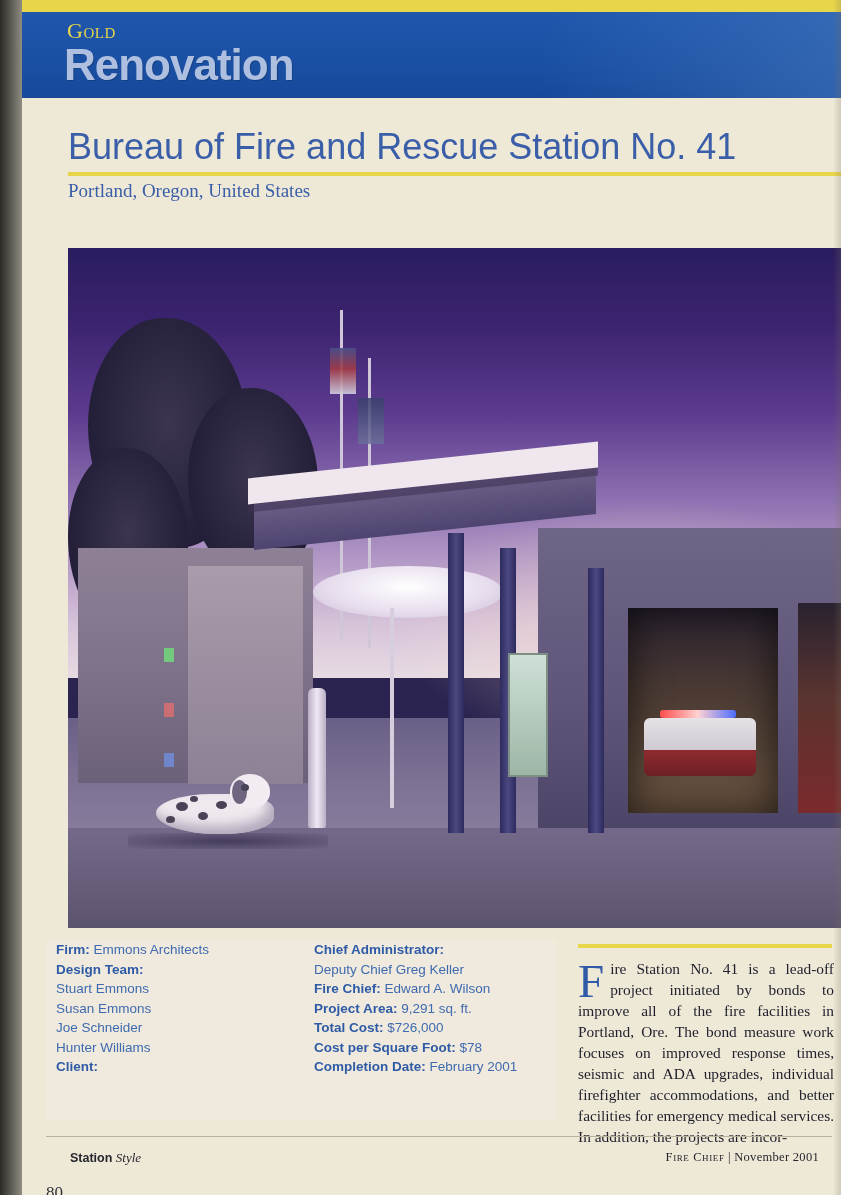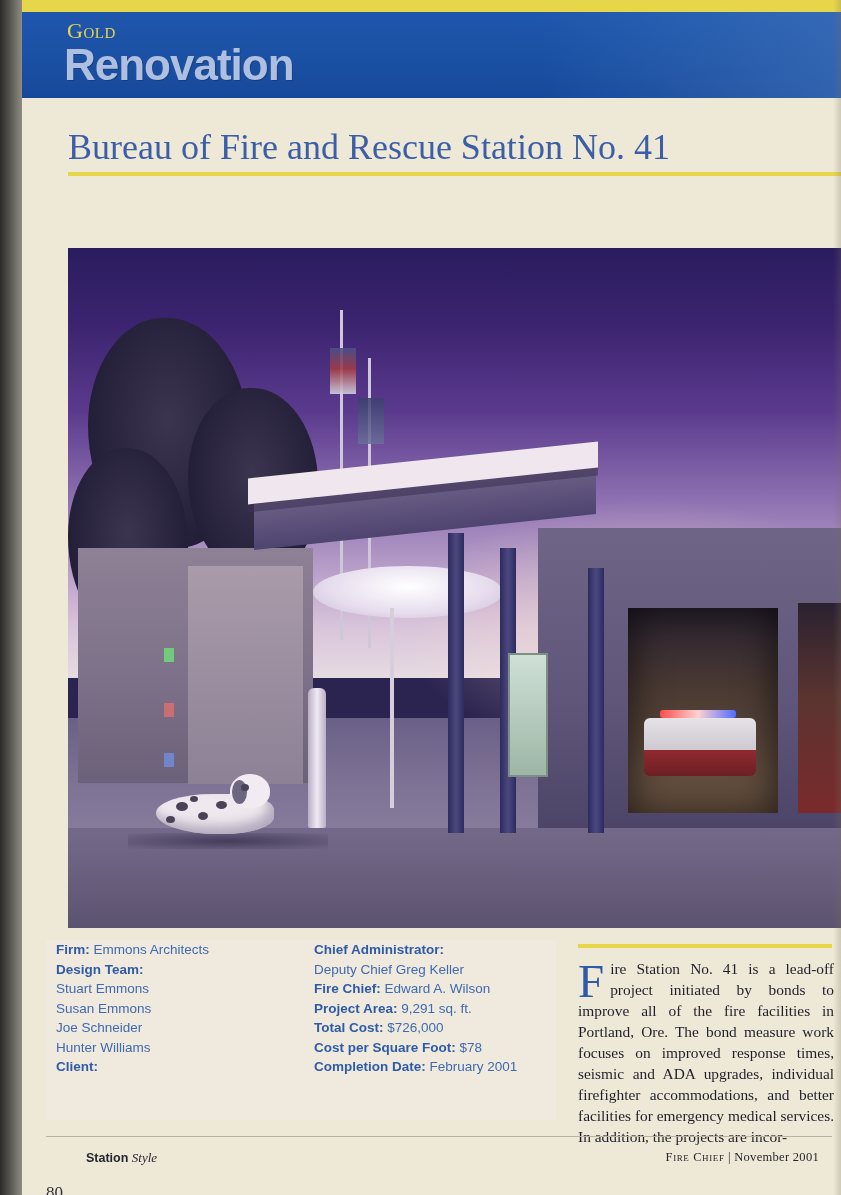--- a/index.html
+++ b/index.html
@@ -83,21 +83,21 @@
     letter-spacing: -1px;
     text-shadow: 1px 1px 0 rgba(0,0,0,0.18);
   }
 
   
   .title {
     position: absolute;
     left: 46px; top: 126px;
     width: 740px;
     color: #3a5ea8;
-    font-family: Liberation Serif, serif;
+    font-family: Liberation Sans, sans-serif;
     font-size: 36px;
     letter-spacing: 0px;
   }
   .title-rule {
     position: absolute;
     left: 46px; top: 172px;
     width: 786px; height: 4px;
     background: #e8d64a;
   }
   .subtitle {
@@ -373,20 +373,21 @@
     <div class="band-blue" style="left:0;">
       <div class="band-blue-fade"></div>
     </div>
     <div class="kicker">
       <span class="sc">Gold</span>
     </div>
     <div class="section-title">Renovation</div>
 
     <div class="title">Bureau of Fire and Rescue Station No. 41</div>
     <div class="title-rule"></div>
+    <div class="subtitle">Portland, Oregon, United States</div>
 
     <div class="photo">
       <div class="sky"></div>
       <div class="sky-glow"></div>
 
       <div class="tree t1"></div>
       <div class="tree t2"></div>
       <div class="tree t3"></div>
 
       <div class="pole p1"></div>
@@ -484,21 +485,21 @@
       </div>
     </div>
 
     <div class="rule-yellow-top" style="left:556px;"></div>
     <div class="article" style="left:556px;">
       <span class="dropcap">F</span><span>ire Station No. 41 is a lead-off project initiated by bonds to improve all of the fire facilities in Portland, Ore. The bond measure work focuses on improved response times, seismic and ADA upgrades, individual firefighter accommodations, and better facilities for emergency medical services. In addition, the projects are incor-</span>
     </div>
 
     <div class="footer-rule" style="left:24px;width:786px;"></div>
     <div class="folio" style="left:24px;">80</div>
-    <div class="footer-left-label" style="left:64px;">
+    <div class="footer-left-label" style="left:48px;">
       <b>Station</b>
       <i>Style</i>
     </div>
     <div class="footer-right">
       <span class="sc2">Fire Chief</span>
       <span>|</span>
       <span>November 2001</span>
     </div>
 
     <div class="right-edge"></div>

